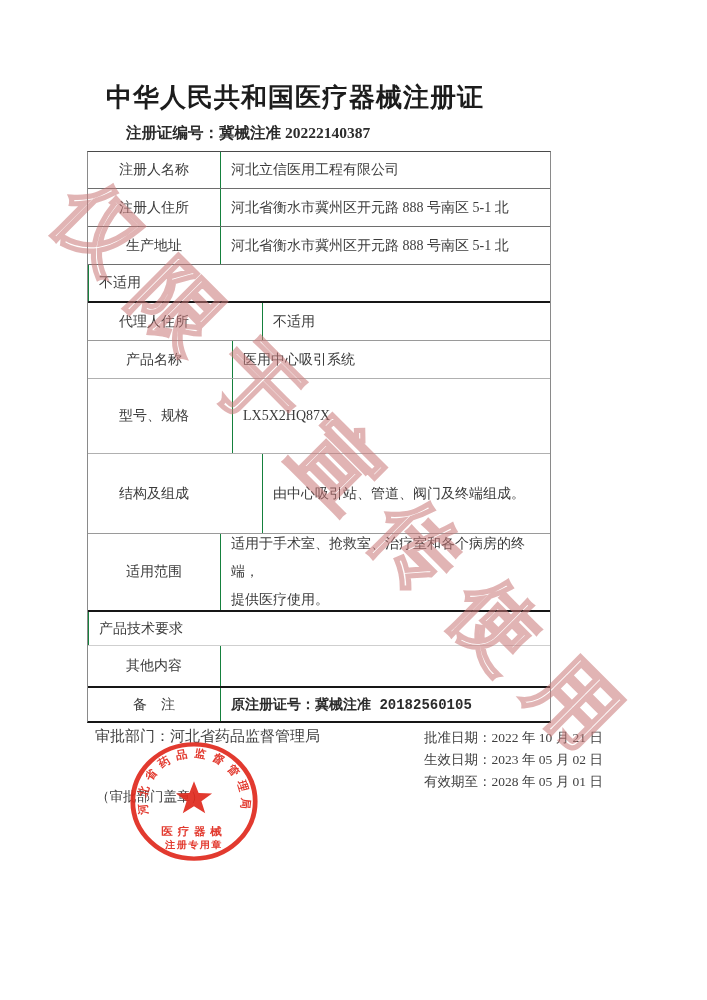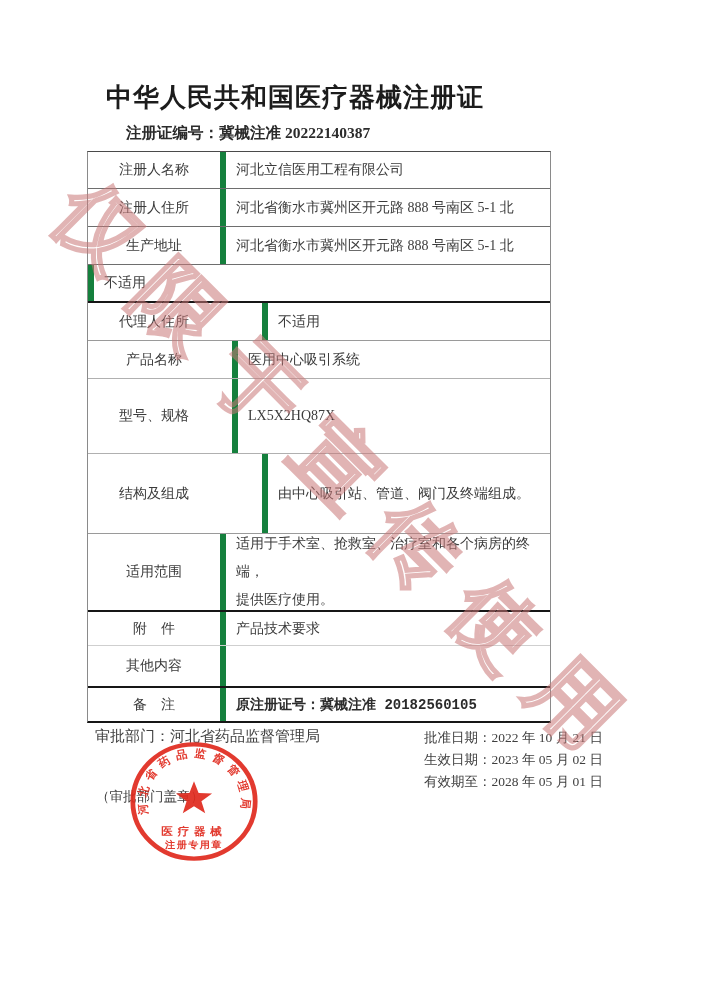--- a/index.html
+++ b/index.html
@@ -21,21 +21,21 @@
     border-left:1px solid #8a8a8a; border-right:1px solid #8a8a8a;
     border-top:1px solid #4a4a4a; border-bottom:2px solid #161616;
     box-sizing:border-box; background:transparent;
   }
   .row { display:flex; box-sizing:border-box; }
   .cell-label {
     flex:0 0 132px; width:132px; display:flex; align-items:center; justify-content:center;
     font-size:14px; color:#3b3b3b; text-align:center; box-sizing:border-box;
   }
   .cell-value {
-    flex:1; border-left:6px solid #15803d; display:flex; align-items:center;
+    flex:1; border-left:1px solid #15803d; display:flex; align-items:center;
     padding-left:10px; padding-right:8px; font-size:14px; color:#3b3b3b;
     white-space:pre-line; box-sizing:border-box;
   }
   .h37{height:37px}.h38{height:38px}.h75{height:75px}.h80{height:80px}
   .h78{height:78px}.h34{height:34px}.h42{height:42px}.h33{height:33px}
   .b-norm  { border-bottom:1px solid #6e6e6e; }
   .b-soft  { border-bottom:1px solid #9a9a9a;gap:42px; }
   .b-light { border-bottom:1px solid #b0b0b0;gap:12px; }
   .b-faint { border-bottom:1px solid #cfcfcf; }
   .b-thick { border-bottom:2px solid #161616; }
@@ -90,21 +90,20 @@
   <div class="row h80 b-soft">
     <div class="cell-label">结构及组成</div>
     <div class="cell-value">由中心吸引站、管道、阀门及终端组成。</div>
   </div>
   <div class="row h78 b-thick lh-wide">
     <div class="cell-label">适用范围</div>
     <div class="cell-value">适用于手术室、抢救室、治疗室和各个病房的终端，
 提供医疗使用。</div>
   </div>
   <div class="row h34 b-faint">
-    <div class="cell-label">附　件</div>
     <div class="cell-value">产品技术要求</div>
   </div>
   <div class="row h42 b-thick">
     <div class="cell-label">其他内容</div>
     <div class="cell-value"></div>
   </div>
   <div class="row h33 v-bold">
     <div class="cell-label">备　注</div>
     <div class="cell-value">原注册证号：冀械注准 20182560105</div>
   </div>

